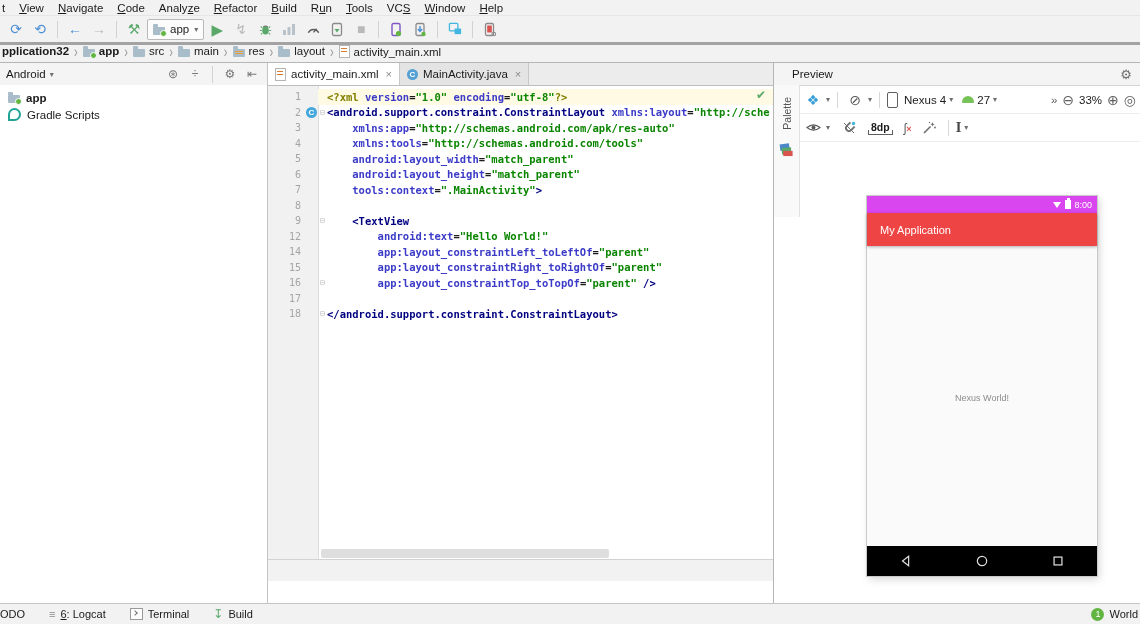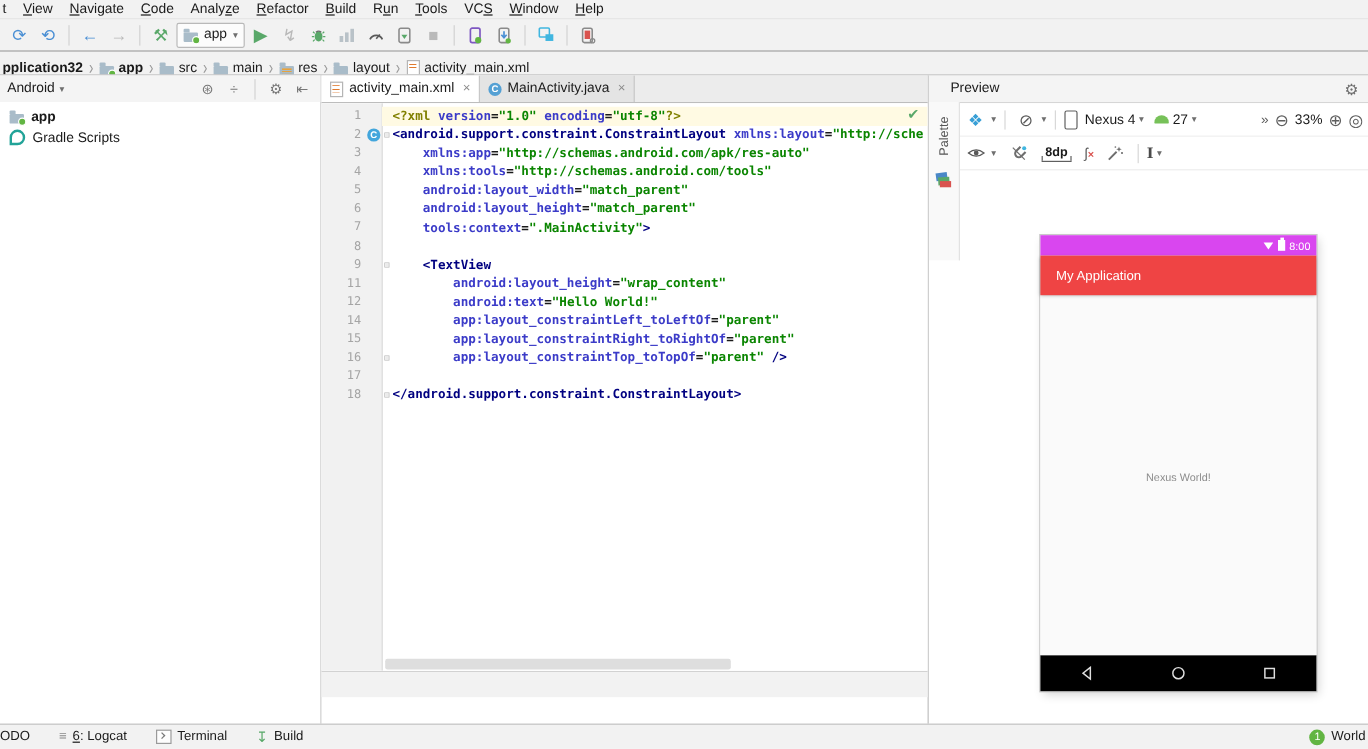--- a/index.html
+++ b/index.html
@@ -29,21 +29,21 @@
   .icf.res::after{content:"";position:absolute;left:2px;top:2px;width:8px;height:4px;
       background:repeating-linear-gradient(#e8a33d 0 1px,transparent 1px 2px);}
   .icxml{position:relative;width:9px;height:11px;background:#fff;border:1px solid #b5b5b5;display:inline-block;flex:none;}
   .icxml::after{content:"";position:absolute;left:1px;top:2px;width:6px;height:6px;
       background:repeating-linear-gradient(#e07a2e 0 1px,transparent 1px 3px);}
   .icclass{width:11px;height:11px;border-radius:50%;background:#54a0d4;color:#fff;font-size:8px;font-weight:bold;
       display:inline-flex;align-items:center;justify-content:center;flex:none;}
   .icgradle{width:9px;height:9px;border:2px solid #22a398;border-radius:50% 50% 50% 0;display:inline-block;flex:none;}
 
   
-  .breadcrumbs{height:20px;display:flex;align-items:flex-end;font-size:11.5px;background:#f2f2f2;border-top:1px solid #a3a3a3;}
+  .breadcrumbs{height:20px;display:flex;align-items:flex-start;font-size:11.5px;background:#f2f2f2;border-top:3px solid #a3a3a3;}
   .crumb{display:flex;align-items:center;gap:4px;padding:0 2px;}
   .crumb .lbl.b{font-weight:bold;}
   .csep{color:#9a9a9a;font-size:11px;padding:0 3px;transform:scaleY(1.5);display:inline-block;}
 
   
   .main{position:absolute;top:62px;left:0;right:0;bottom:20px;display:flex;border-top:1px solid #b6b6b6;background:#fff;}
 
   
   .project{width:267px;flex:none;background:#fff;border-right:1px solid #c4c4c4;display:flex;flex-direction:column;}
   .proj-head{height:22px;display:flex;align-items:center;font-size:11.5px;padding:0 6px;background:#f4f4f4;gap:4px;}
@@ -306,21 +306,20 @@
         <div id="code-lines">
             <div class="line caret"><span class="ln">1</span><span class="gic"></span><span class="fold"></span><span class="cl"><span class="sg-k">&lt;?xml</span><span class="sg-a"> version</span><span class="sg-p">=</span><span class="sg-v">"1.0"</span><span class="sg-a"> encoding</span><span class="sg-p">=</span><span class="sg-v">"utf-8"</span><span class="sg-k">?&gt;</span></span></div>
             <div class="line"><span class="ln">2</span><span class="gic"><span class="gbadge">C</span></span><span class="fold">⊟</span><span class="cl"><span class="sg-t">&lt;android.support.constraint.ConstraintLayout</span><span class="sg-a"> xmlns:layout</span><span class="sg-p">=</span><span class="sg-v">"http://sche</span></span></div>
             <div class="line"><span class="ln">3</span><span class="gic"></span><span class="fold"></span><span class="cl"><span class="sg-a">    xmlns:app</span><span class="sg-p">=</span><span class="sg-v">"http://schemas.android.com/apk/res-auto"</span></span></div>
             <div class="line"><span class="ln">4</span><span class="gic"></span><span class="fold"></span><span class="cl"><span class="sg-a">    xmlns:tools</span><span class="sg-p">=</span><span class="sg-v">"http://schemas.android.com/tools"</span></span></div>
             <div class="line"><span class="ln">5</span><span class="gic"></span><span class="fold"></span><span class="cl"><span class="sg-a">    android:layout_width</span><span class="sg-p">=</span><span class="sg-v">"match_parent"</span></span></div>
             <div class="line"><span class="ln">6</span><span class="gic"></span><span class="fold"></span><span class="cl"><span class="sg-a">    android:layout_height</span><span class="sg-p">=</span><span class="sg-v">"match_parent"</span></span></div>
             <div class="line"><span class="ln">7</span><span class="gic"></span><span class="fold"></span><span class="cl"><span class="sg-a">    tools:context</span><span class="sg-p">=</span><span class="sg-v">".MainActivity"</span><span class="sg-t">&gt;</span></span></div>
             <div class="line"><span class="ln">8</span><span class="gic"></span><span class="fold"></span><span class="cl"></span></div>
             <div class="line"><span class="ln">9</span><span class="gic"></span><span class="fold">⊟</span><span class="cl"><span class="sg-t">    &lt;TextView</span></span></div>
-            <div class="line"><span class="ln">11</span><span class="gic"></span><span class="fold"></span><span class="cl"><span class="sg-a">        android:layout_height</span><span class="sg-p">=</span><span class="sg-v">"wrap_content"</span></span></div>
             <div class="line"><span class="ln">12</span><span class="gic"></span><span class="fold"></span><span class="cl"><span class="sg-a">        android:text</span><span class="sg-p">=</span><span class="sg-v">"Hello World!"</span></span></div>
             <div class="line"><span class="ln">14</span><span class="gic"></span><span class="fold"></span><span class="cl"><span class="sg-a">        app:layout_constraintLeft_toLeftOf</span><span class="sg-p">=</span><span class="sg-v">"parent"</span></span></div>
             <div class="line"><span class="ln">15</span><span class="gic"></span><span class="fold"></span><span class="cl"><span class="sg-a">        app:layout_constraintRight_toRightOf</span><span class="sg-p">=</span><span class="sg-v">"parent"</span></span></div>
             <div class="line"><span class="ln">16</span><span class="gic"></span><span class="fold">⊟</span><span class="cl"><span class="sg-a">        app:layout_constraintTop_toTopOf</span><span class="sg-p">=</span><span class="sg-v">"parent"</span><span class="sg-t"> /&gt;</span></span></div>
             <div class="line"><span class="ln">17</span><span class="gic"></span><span class="fold"></span><span class="cl"></span></div>
             <div class="line"><span class="ln">18</span><span class="gic"></span><span class="fold">⊟</span><span class="cl"><span class="sg-t">&lt;/android.support.constraint.ConstraintLayout&gt;</span></span></div>
           </div>
         <span class="insp-ok">✔</span>
         <div class="hsb"></div>
       </div>

